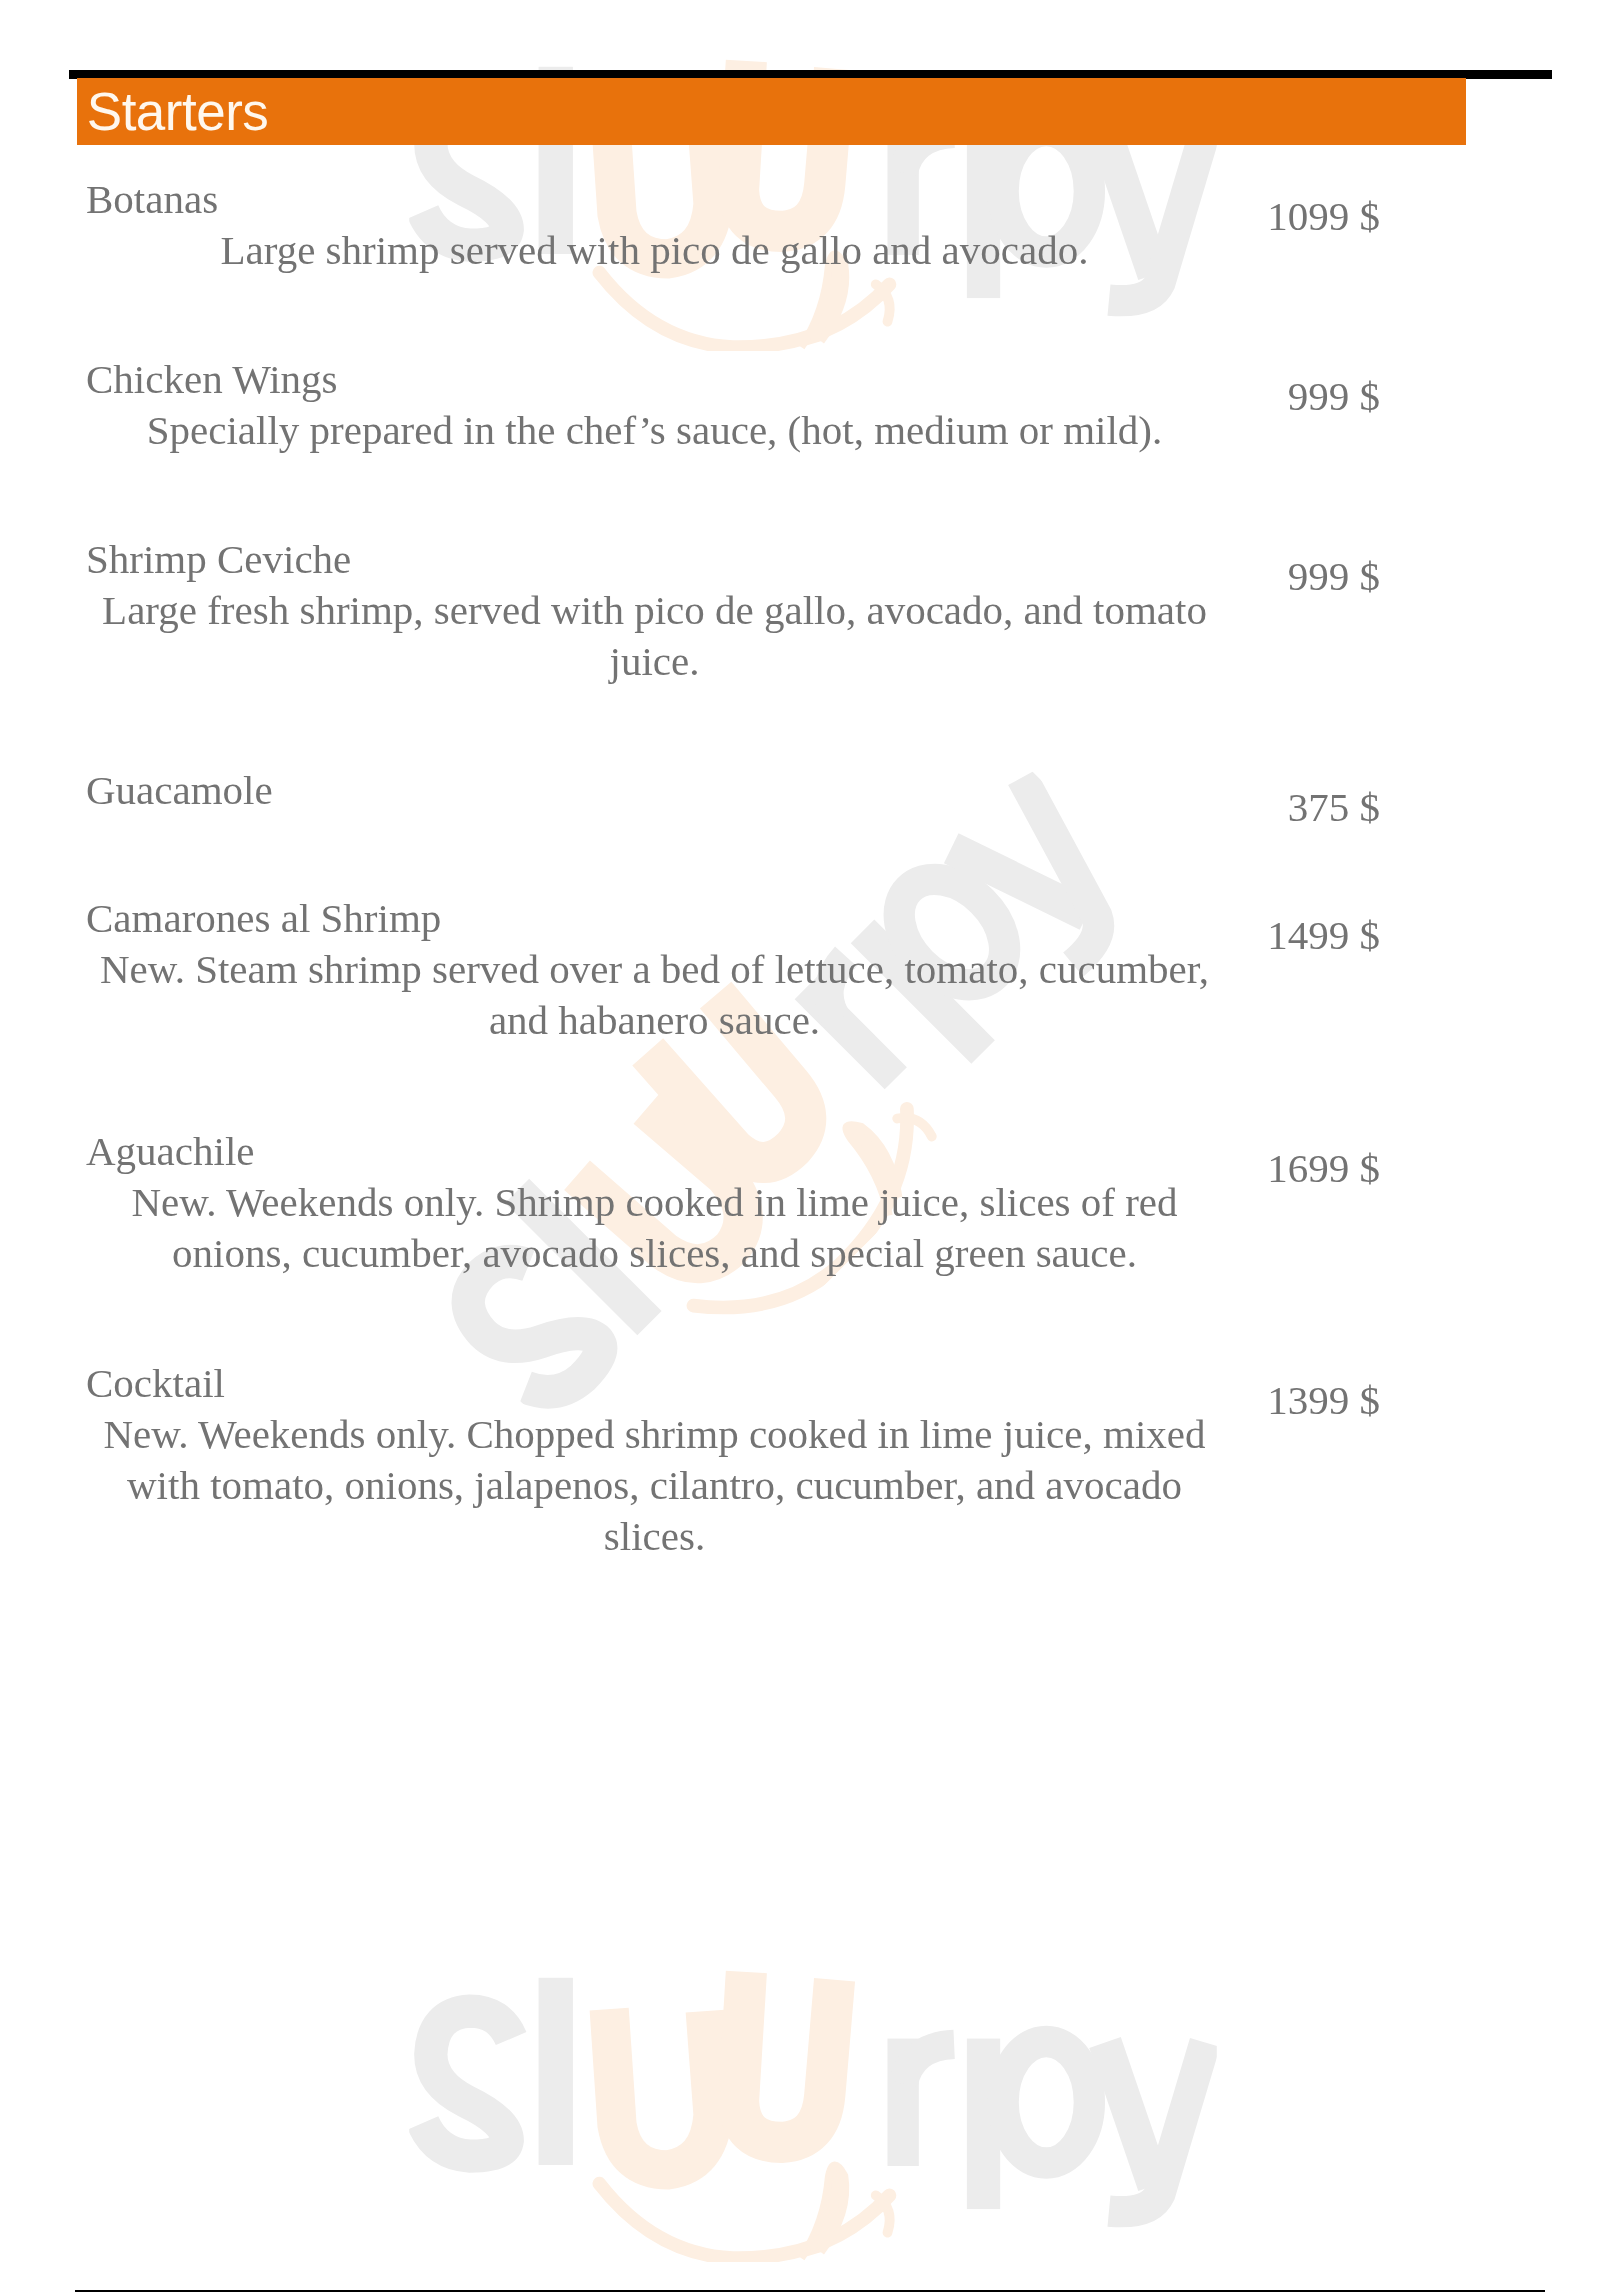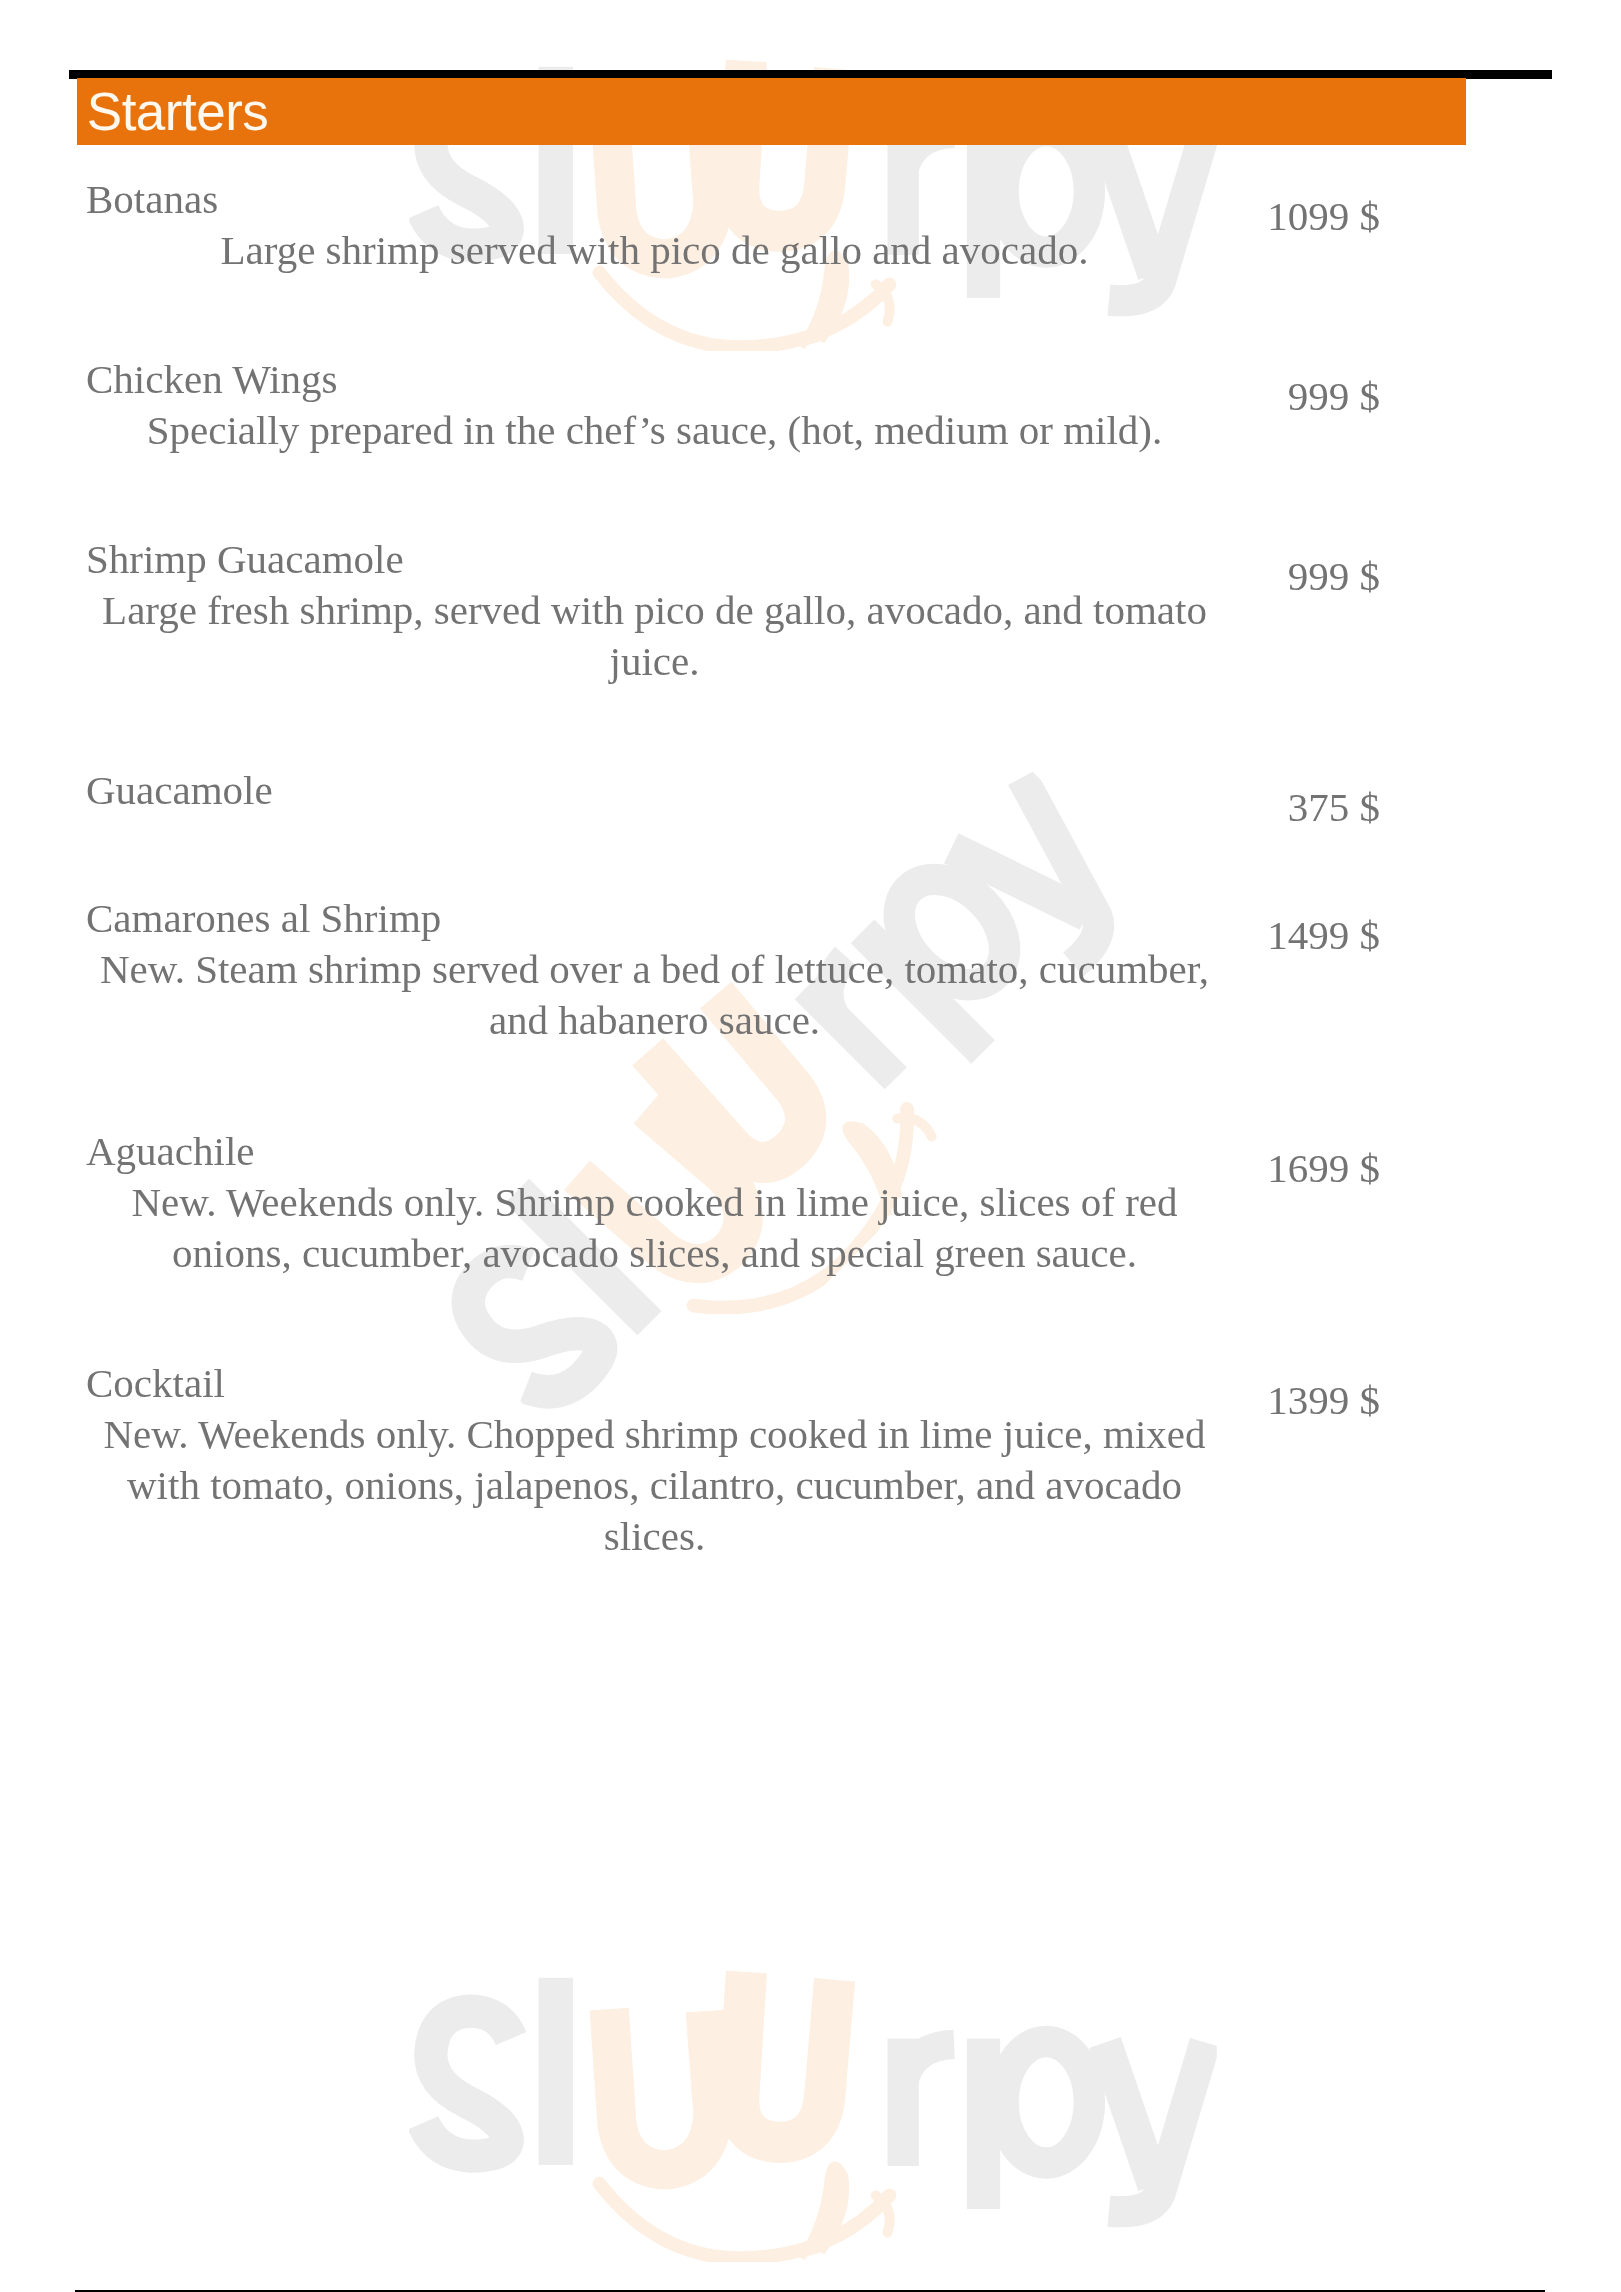--- a/index.html
+++ b/index.html
@@ -97,21 +97,21 @@
   <div class="menu-item" style="top:354px">
     <div class="item-row">
       <span class="item-name">Chicken Wings</span>
       <span class="item-price">999 $</span>
     </div>
     <span class="item-desc">Specially prepared in the chef’s sauce, (hot, medium or mild).</span>
   </div>
 
   <div class="menu-item" style="top:534px">
     <div class="item-row">
-      <span class="item-name">Shrimp Guacamole</span>
+      <span class="item-name">Shrimp Ceviche</span>
       <span class="item-price">999 $</span>
     </div>
     <span class="item-desc">Large fresh shrimp, served with pico de gallo, avocado, and tomato juice.</span>
   </div>
 
   <div class="menu-item" style="top:765px">
     <div class="item-row">
       <span class="item-name">Guacamole</span>
       <span class="item-price">375 $</span>
     </div>

